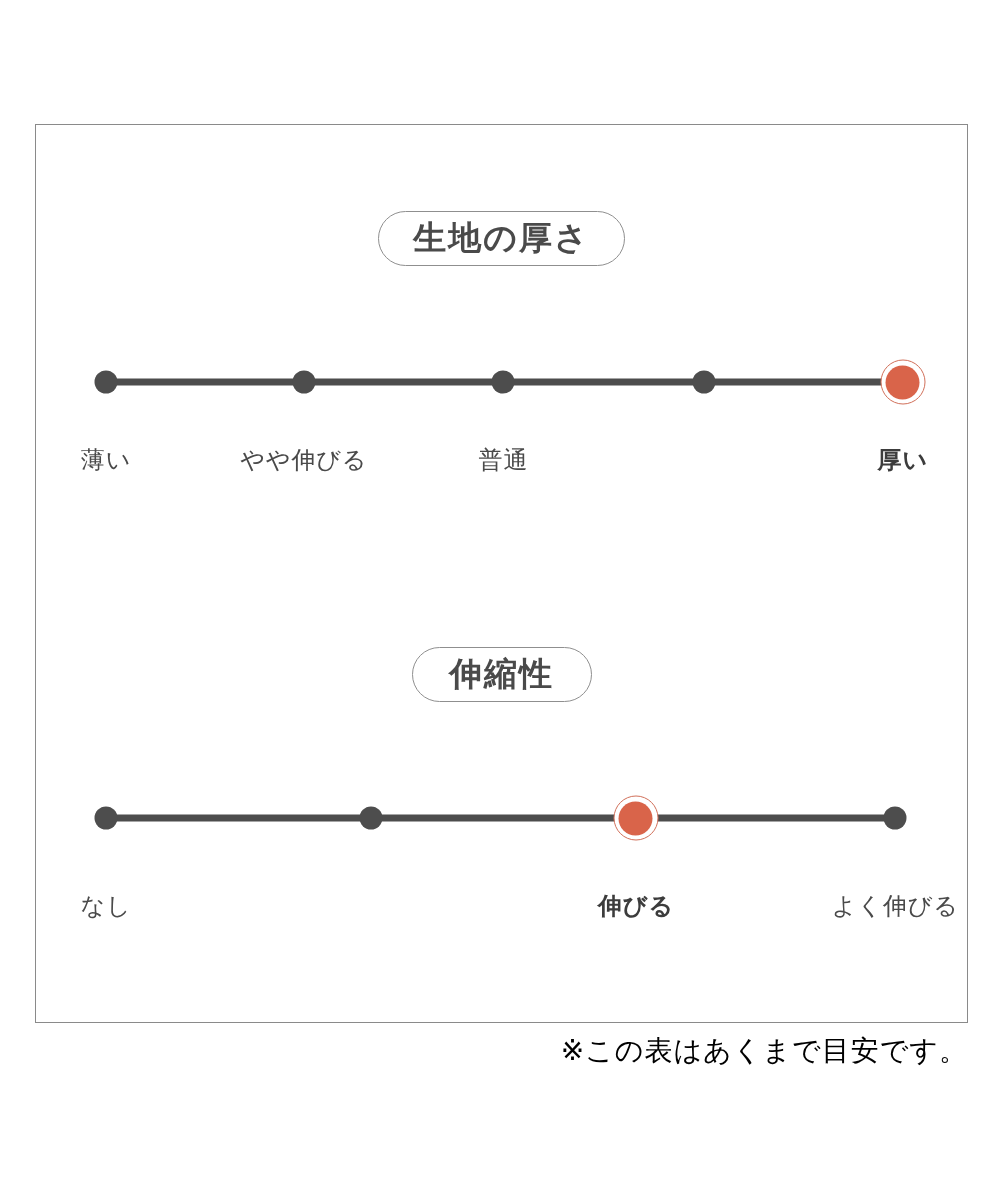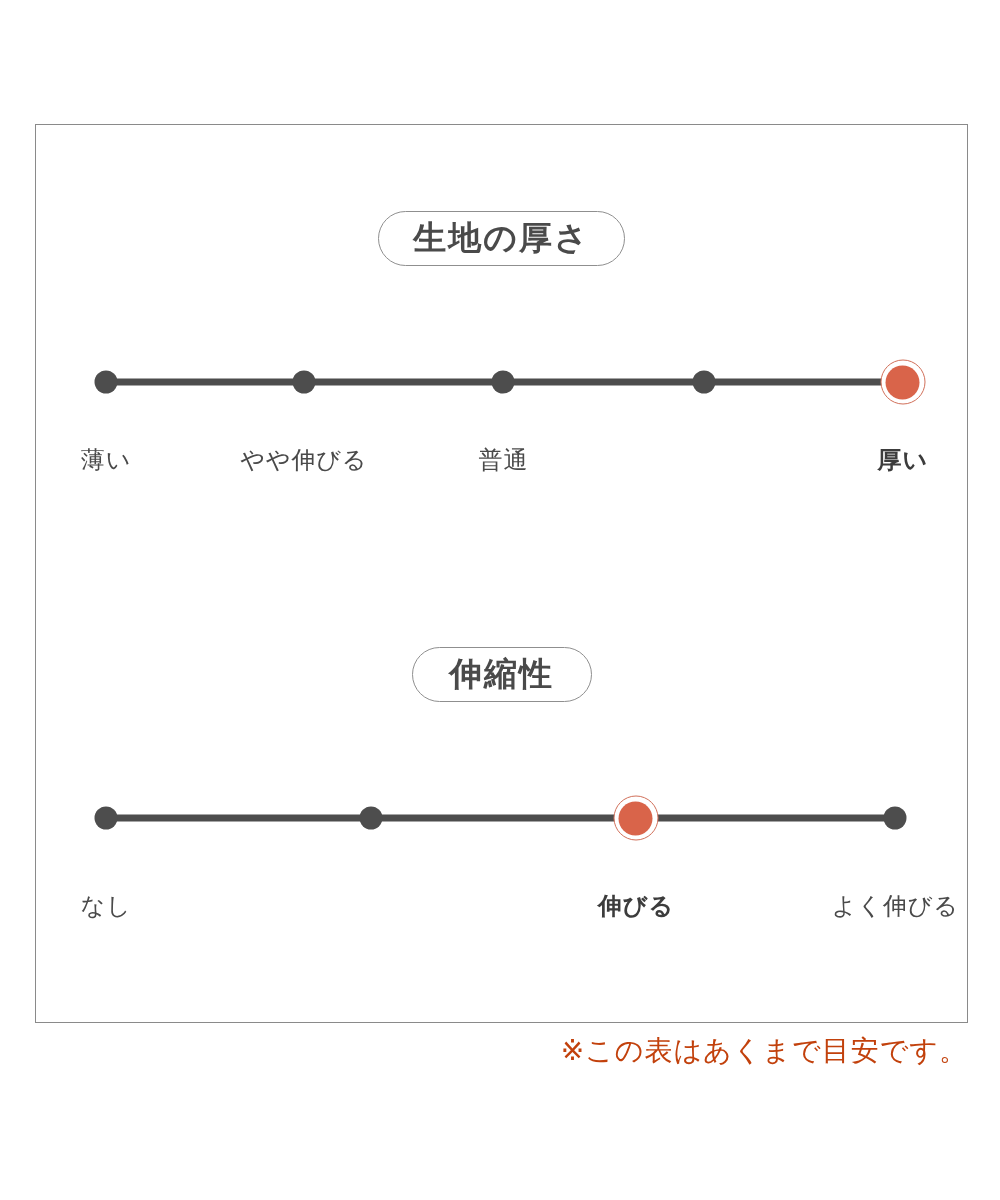--- a/index.html
+++ b/index.html
@@ -124,21 +124,21 @@
     font-weight: bold;
     color: #3c3c3c;
   }
 
   
   .footnote {
     position: absolute;
     right: 32px;
     top: 1032px;
     font-size: 28px;
-    color: #c2410c;
+    color: #000000;
     letter-spacing: 1px;
     white-space: nowrap;
   }
 </style>
 </head>
 <body>
 
 <div class="panel">
 
   <div class="section section-thickness">

